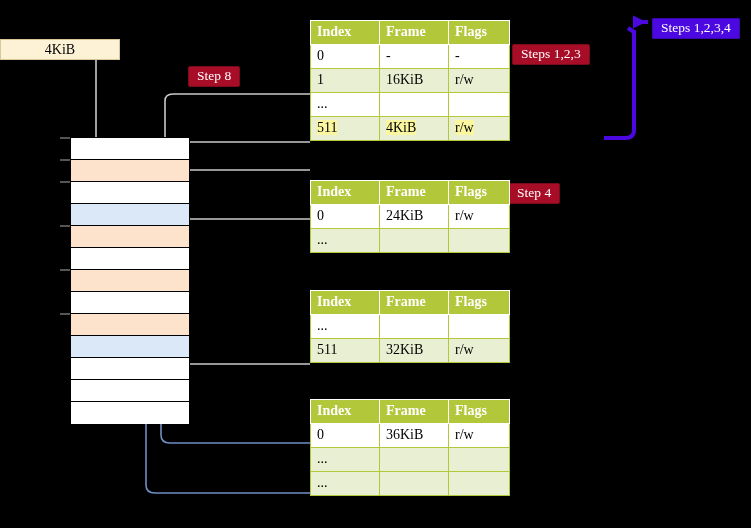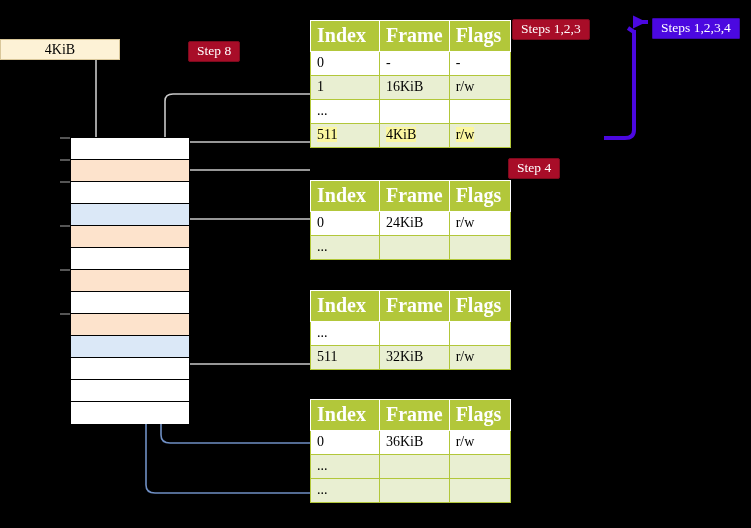--- a/index.html
+++ b/index.html
@@ -58,20 +58,21 @@
     font-size: 13.5px;
     padding: 2px 8px 3px 8px;
     box-sizing: border-box;
     line-height: 1;
     white-space: nowrap;
   }
   .badge-crimson {
     background: #a80d28;
     border: 1px solid #7c0a1d;
     border-radius: 2px;
+    margin-top: 25px;
   }
   .badge-blue {
     background: #4b08e0;
     border: 1px solid #3a06ad;
     border-radius: 1px;
   }
   #badge-step0  { left: 188px; top: 41px; }
   #badge-steps123 { left: 512px; top: 19px; }
   #badge-steps1234 { left: 652px; top: 18px; }
   #badge-step4  { left: 508px; top: 158px; }
@@ -115,21 +116,21 @@
     font-size: 14px;
     color: #000000;
   }
   .ptable th {
     background: #b2c73a;
     color: #ffffff;
     font-weight: bold;
     text-align: left;
     padding: 2px 6px 3px 6px;
     border: 1px solid #ffffff;
-    font-size: 20px;
+    font-size: 14px;
     line-height: 1.25;
     white-space: nowrap;
   }
   .ptable td {
     padding: 2px 6px 3px 6px;
     border: 1px solid #b2c73a;
     line-height: 1.25;
     height: 18px;
     white-space: nowrap;
   }

